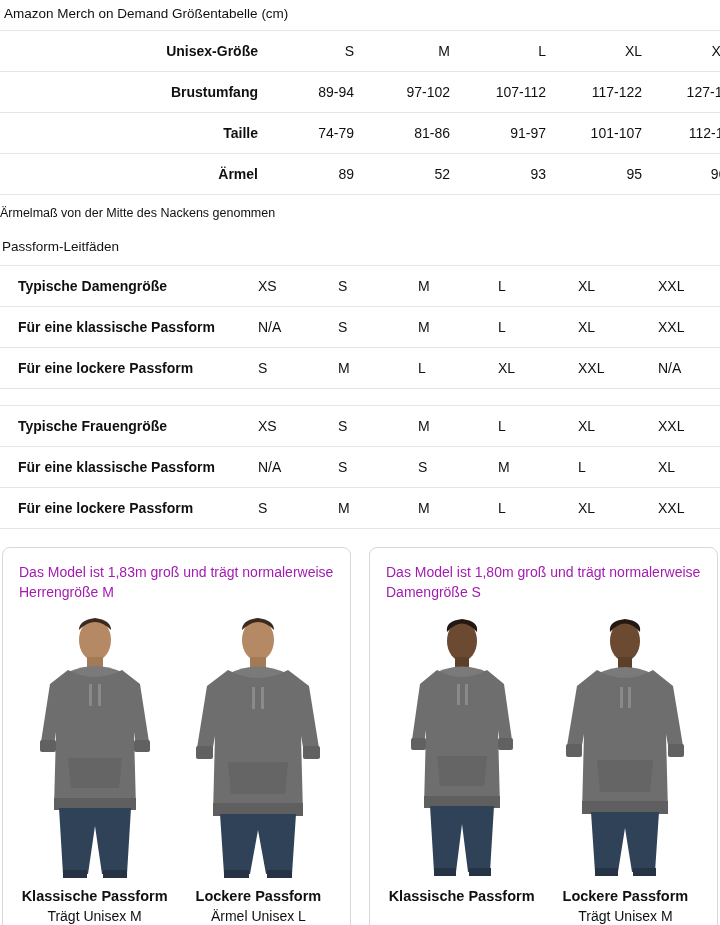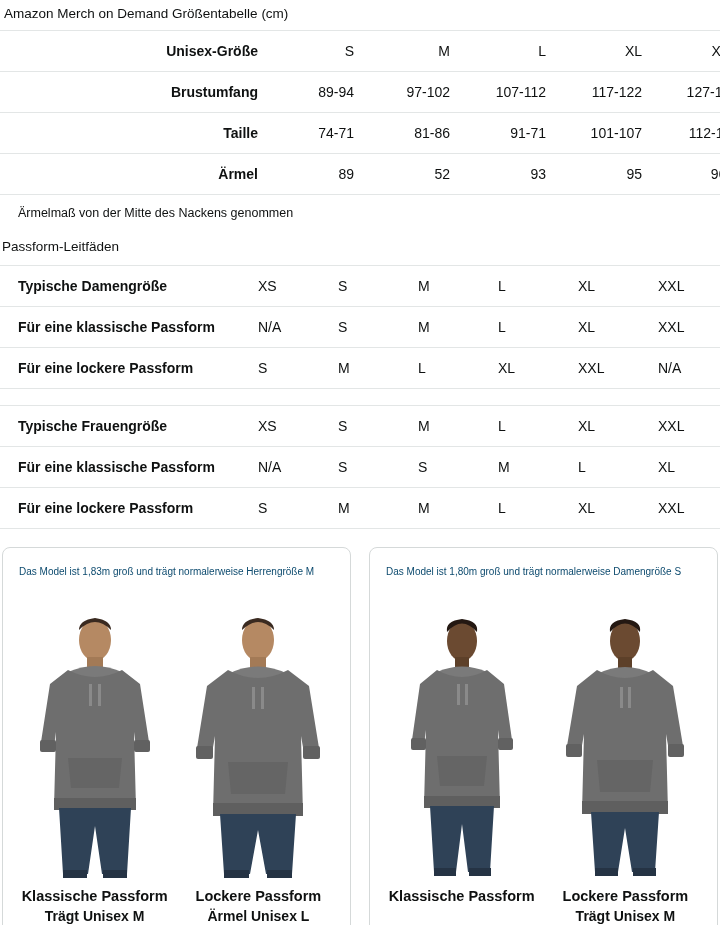--- a/index.html
+++ b/index.html
@@ -44,21 +44,21 @@
   table.size-table tr td:first-child {
     padding-left: 18px;
     font-weight: bold;
   }
   .main-table td:first-child { width: 240px; }
   .main-table td { width: 96px; text-align: right; }
 
   .note {
     font-size: 12.5px;
     color: #0f1111;
-    padding: 10px 0 14px 18px;
+    padding: 10px 0 14px 0;
     line-height: 16px;
   }
   .section-label {
     font-size: 13.5px;
     color: #0f1111;
     padding: 4px 4px 10px 2px;
     line-height: 16px;
   }
   .fit-table td:first-child { width: 240px; }
   .fit-table td { width: 80px; }
@@ -72,23 +72,23 @@
     box-sizing: border-box;
   }
   .model-box {
     flex: 1 1 0;
     border: 1px solid #d5d9d9;
     border-radius: 8px;
     padding: 14px 16px 10px 16px;
     box-sizing: border-box;
   }
   .model-caption {
-    font-size: 10px;
+    font-size: 14px;
     line-height: 20px;
-    color: #0c4a6e;
+    color: #a21caf;
     min-height: 42px;
   }
   .figures {
     display: flex;
     justify-content: space-between;
     margin-top: 8px;
   }
   .figure {
     width: 48%;
     text-align: center;
@@ -102,21 +102,20 @@
     font-size: 14.5px;
     line-height: 20px;
     margin-top: 6px;
     color: #0f1111;
     text-align: center;
   }
   .fit-sub {
     font-size: 14px;
     line-height: 20px;
     color: #0f1111;
-    font-weight: bold;
   }
 </style>
 </head>
 <body>
 
 <div class="page">
 
   <div class="title">Amazon Merch on Demand Größentabelle (cm)</div>
 
   <table class="size-table main-table">
@@ -132,23 +131,23 @@
       <tr>
         <td>Brustumfang</td>
         <td>89-94</td>
         <td>97-102</td>
         <td>107-112</td>
         <td>117-122</td>
         <td>127-132</td>
       </tr>
       <tr>
         <td>Taille</td>
-        <td>74-71</td>
+        <td>74-79</td>
         <td>81-86</td>
-        <td>91-71</td>
+        <td>91-97</td>
         <td>101-107</td>
         <td>112-117</td>
       </tr>
       <tr>
         <td>Ärmel</td>
         <td>89</td>
         <td>52</td>
         <td>93</td>
         <td>95</td>
         <td>96.5</td>

